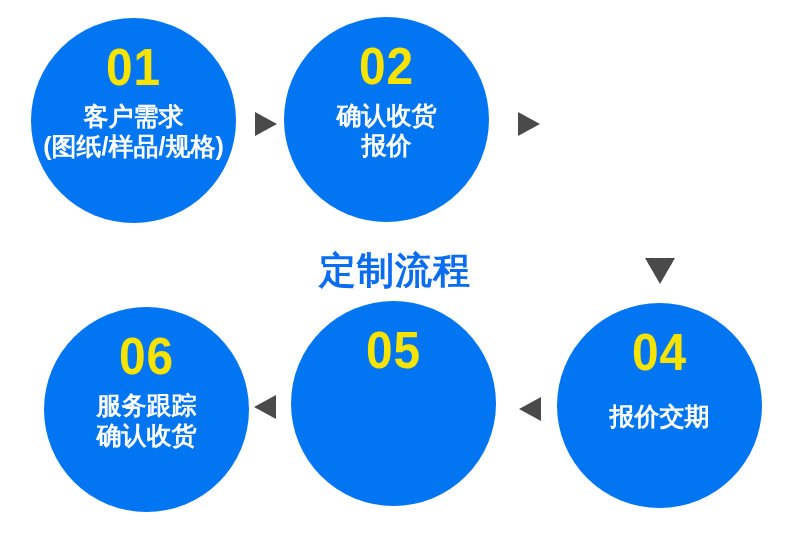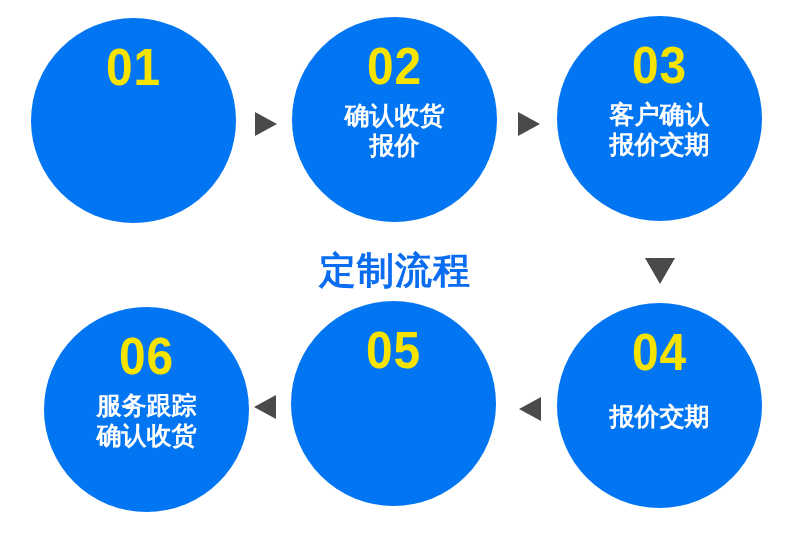--- a/index.html
+++ b/index.html
@@ -23,21 +23,21 @@
     overflow:hidden;
   }
   .circle{
     position:absolute;
     width:205px;
     height:205px;
     border-radius:50%;
     background:var(--circle);
   }
   .c1{left:31px;  top:18px;}
-  .c2{left:292px; top:17px;text-decoration:underline;}
+  .c2{left:284px; top:17px;text-decoration:underline;}
   .c3{left:557px; top:16px;}
   .c4{left:557px; top:303px;}
   .c5{left:291px; top:301px;text-decoration:underline;}
   .c6{left:44px;  top:307px;}
   .num{
     position:absolute;
     top:26px;
     left:0;
     width:100%;
     text-align:center;
@@ -94,41 +94,38 @@
   .a4{left:519px; top:397px;}
   .a5{left:254px; top:395px;}
 </style>
 </head>
 <body>
 
 <div class="canvas">
 
   <div class="circle c1">
     <div class="num">01</div>
+    <div class="txt">
+      <div>客户需求</div>
+      <div>(图纸/样品/规格)</div>
+    </div>
   </div>
 
   <div class="arrow arrow-right a1"></div>
 
   <div class="circle c2">
     <div class="num">02</div>
     <div class="txt">
       <div>确认收货</div>
       <div>报价</div>
     </div>
   </div>
 
   <div class="arrow arrow-right a2"></div>
 
-  <div class="circle c3">
-    <div class="num">03</div>
-    <div class="txt">
-      <div>客户确认</div>
-      <div>报价交期</div>
-    </div>
-  </div>
 
   <div class="title">定制流程</div>
 
   <div class="arrow arrow-down a3"></div>
 
   <div class="circle c4">
     <div class="num">04</div>
     <div class="txt">
       <div>报价交期</div>
       <div></div>

